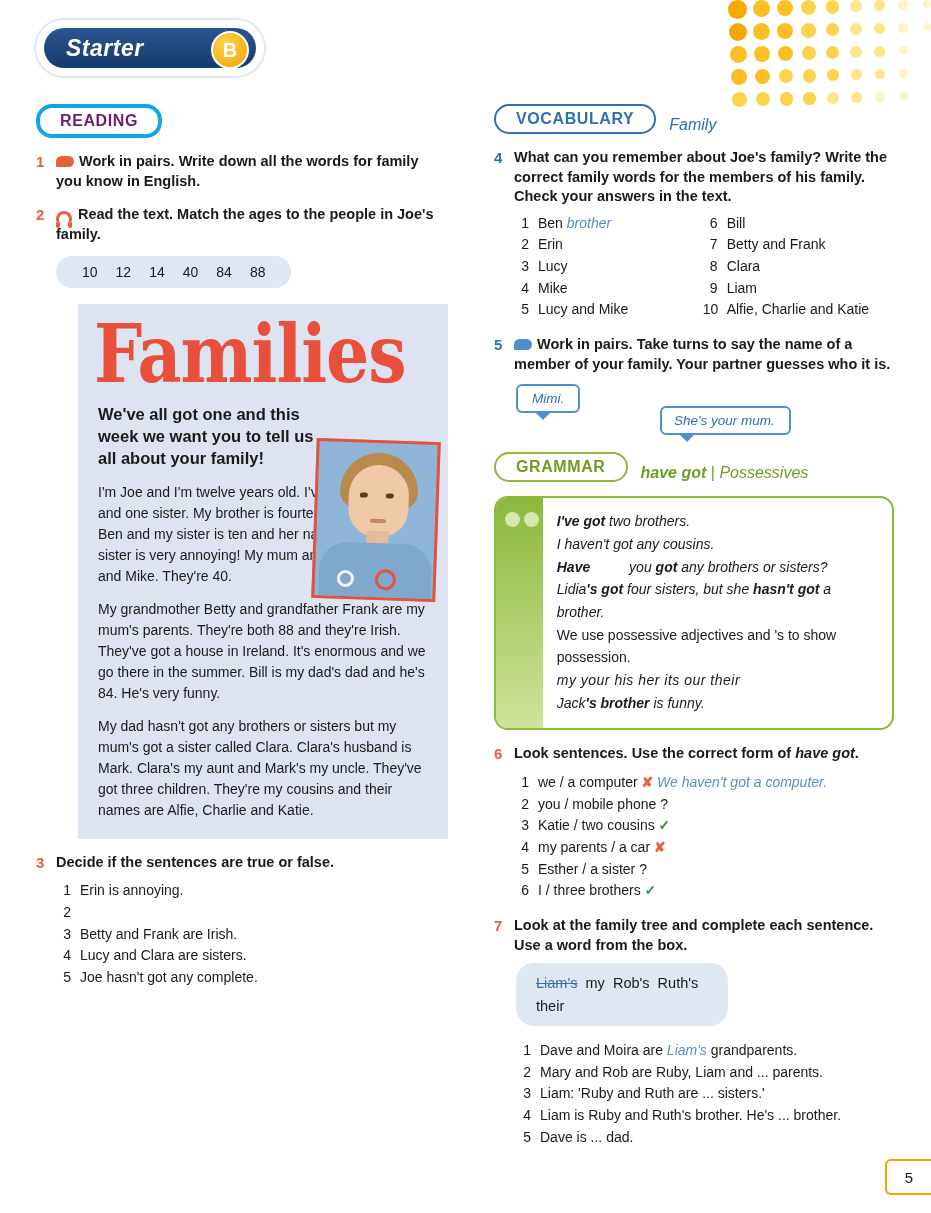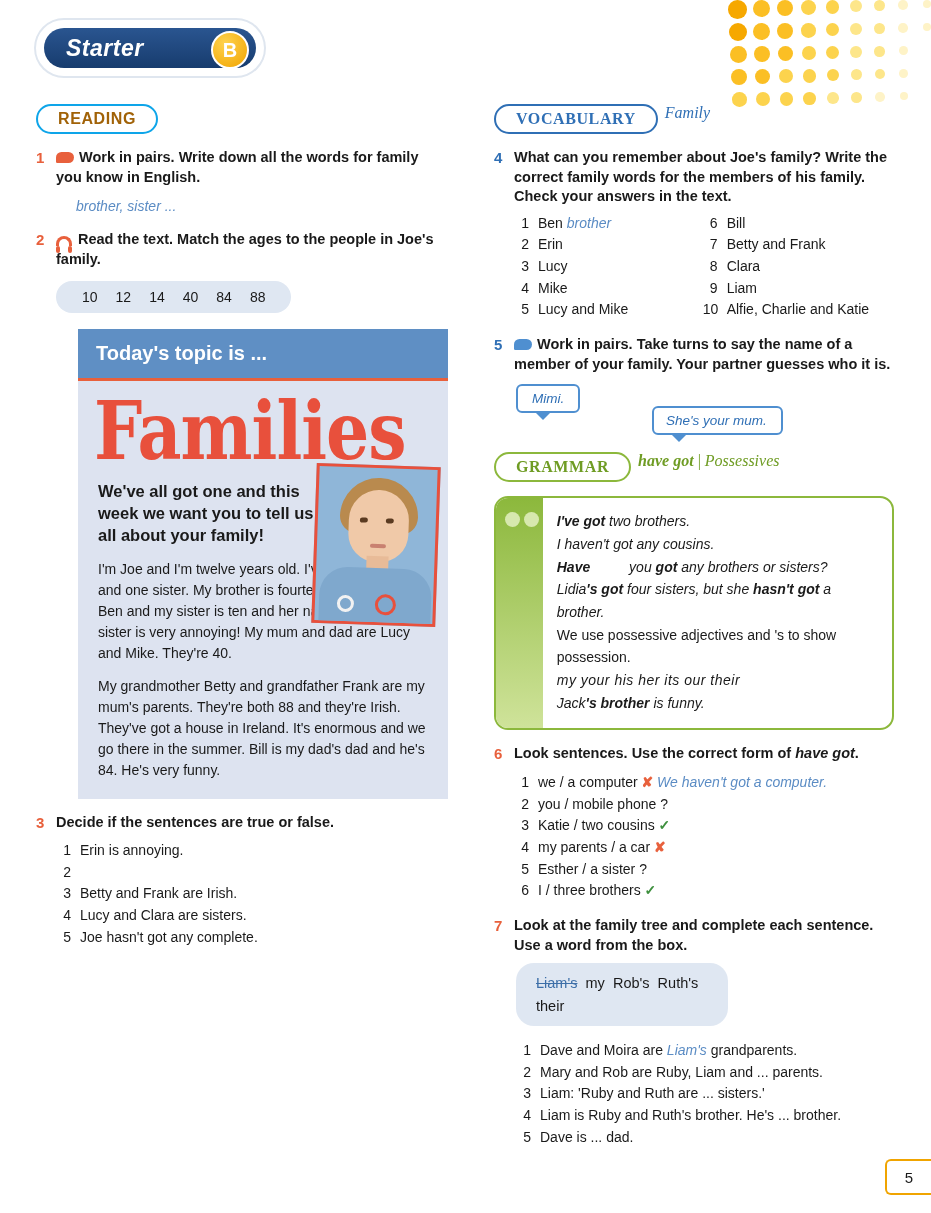--- a/index.html
+++ b/index.html
@@ -83,25 +83,25 @@
   
   .pill {
     display: inline-block;
     border-radius: 16px;
     padding: 4px 20px;
     font-size: 16px;
     font-weight: bold;
     letter-spacing: .6px;
     background: #fff;
   }
-  .pill.reading { border: 2px solid #0ea5e9; color: #a16207; }
+  .pill.reading { border: 4px solid #0ea5e9; color: #701a75; }
   .pill.vocab { border: 2px solid #2f6fb5; color: #2f6fb5; }
   .pill.grammar { border: 2px solid #8cb83c; color: #6f9c24; }
 
-  .pill-row { display: flex; align-items: flex-start; gap: 7px; font-family: Liberation Serif, serif; }
+  .pill-row { display: flex; align-items: flex-end; gap: 13px; }
   .pill-sub {
     font-size: 16px;
     color: #2f6fb5;
     font-style: italic;
   }
   .pill-sub.gram { color: #6f9c24; }
   .pill-sub.gram b { font-style: italic; }
   .pill-sub .sep { color: #6f9c24; font-style: normal; }
 
   
@@ -283,21 +283,21 @@
   .bubble::after {
     content: "";
     position: absolute;
     bottom: -9px; left: 16px;
     width: 0; height: 0;
     border-left: 9px solid transparent;
     border-right: 9px solid transparent;
     border-top: 9px solid #4f8fd0;
   }
   .bubble.b1 { left: 0; top: 0; }
-  .bubble.b2 { left: 136px; top: 22px; padding-left: 12px; }
+  .bubble.b2 { left: 144px; top: 22px; padding-left: 12px; }
 
   
   .gram-box {
     margin-top: 14px;
     border: 2px solid #8cb83c;
     border-radius: 14px;
     background: #fff;
     display: flex;
     overflow: hidden;
     min-height: 200px;
@@ -408,21 +408,20 @@
 
 <div class="col-left">
 
   <div class="pill reading">READING</div>
 
   
   <div class="ex">
     <div class="ex-num">1</div>
     <div class="ex-body">
       <span class="icon-speak"></span><span>Work in pairs. Write down all the words for family you know in English.</span>
-      <div class="hint">brother, sister ...</div>
     </div>
   </div>
 
   
   <div class="ex">
     <div class="ex-num">2</div>
     <div class="ex-body">
       <span class="icon-headphone"></span><span>Read the text. Match the ages to the people in Joe's family.</span>
     </div>
   </div>
@@ -430,26 +429,26 @@
       <span>10</span>
       <span>12</span>
       <span>14</span>
       <span>40</span>
       <span>84</span>
       <span>88</span>
     </div>
 
   
   <div class="mag">
-    <div class="mag-head">Today's topic is ...</div>
     <div class="mag-title">Families</div>
     <div class="mag-lead">We've all got one and this week we want you to tell us all about your family!</div>
     <div class="mag-body" id="mag-body">
         <p>I'm Joe and I'm twelve years old. I've got one brother and one sister. My brother is fourteen and his name's Ben and my sister is ten and her name's Erin. My sister is very annoying! My mum and dad are Lucy and Mike. They're 40.</p>
         <p>My grandmother Betty and grandfather Frank are my mum's parents. They're both 88 and they're Irish. They've got a house in Ireland. It's enormous and we go there in the summer. Bill is my dad's dad and he's 84. He's very funny.</p>
+        <p>My dad hasn't got any brothers or sisters but my mum's got a sister called Clara. Clara's husband is Mark. Clara's my aunt and Mark's my uncle. They've got three children. They're my cousins and their names are Alfie, Charlie and Katie.</p>
       </div>
     <div class="photo">
       <span class="hair"></span>
       <span class="face"></span>
       <span class="eye l"></span>
       <span class="eye r"></span>
       <span class="mouth"></span>
       <span class="neck"></span>
       <span class="body"></span>
       <span class="ring1"></span>

